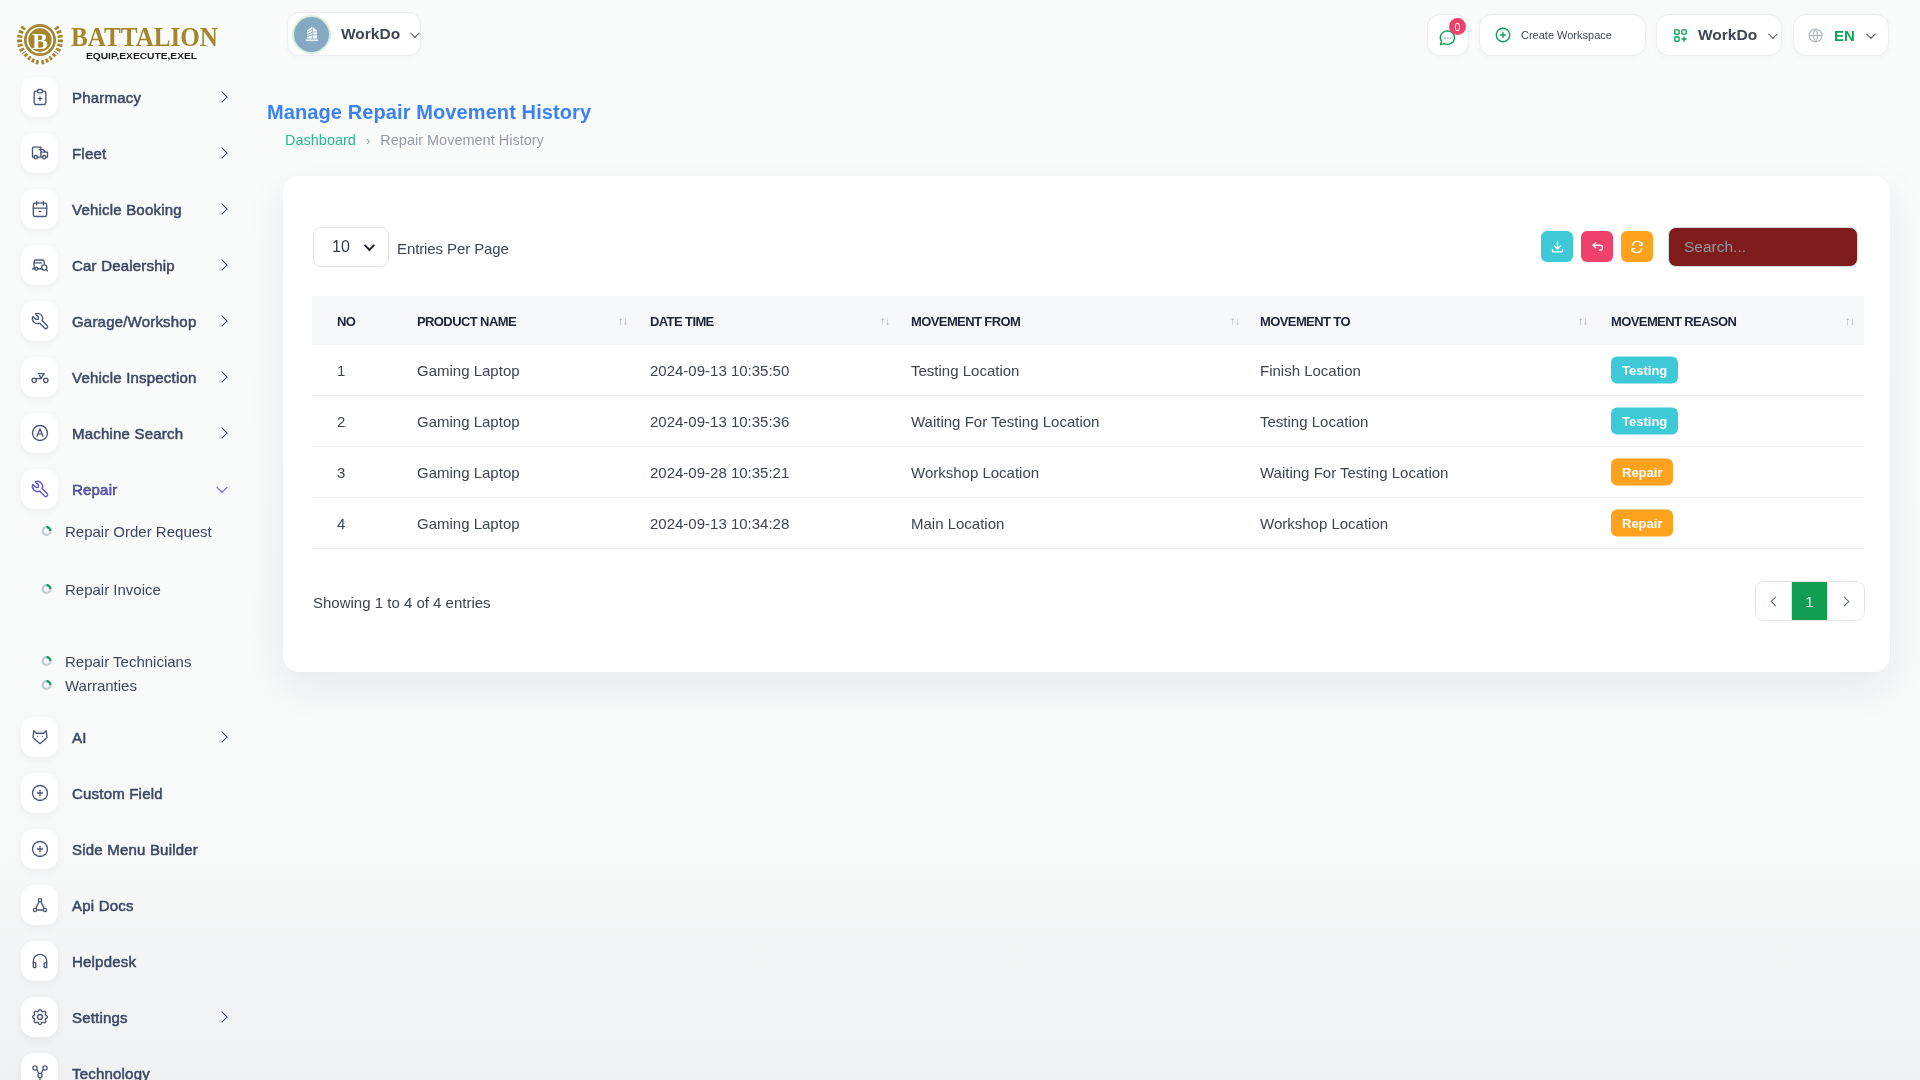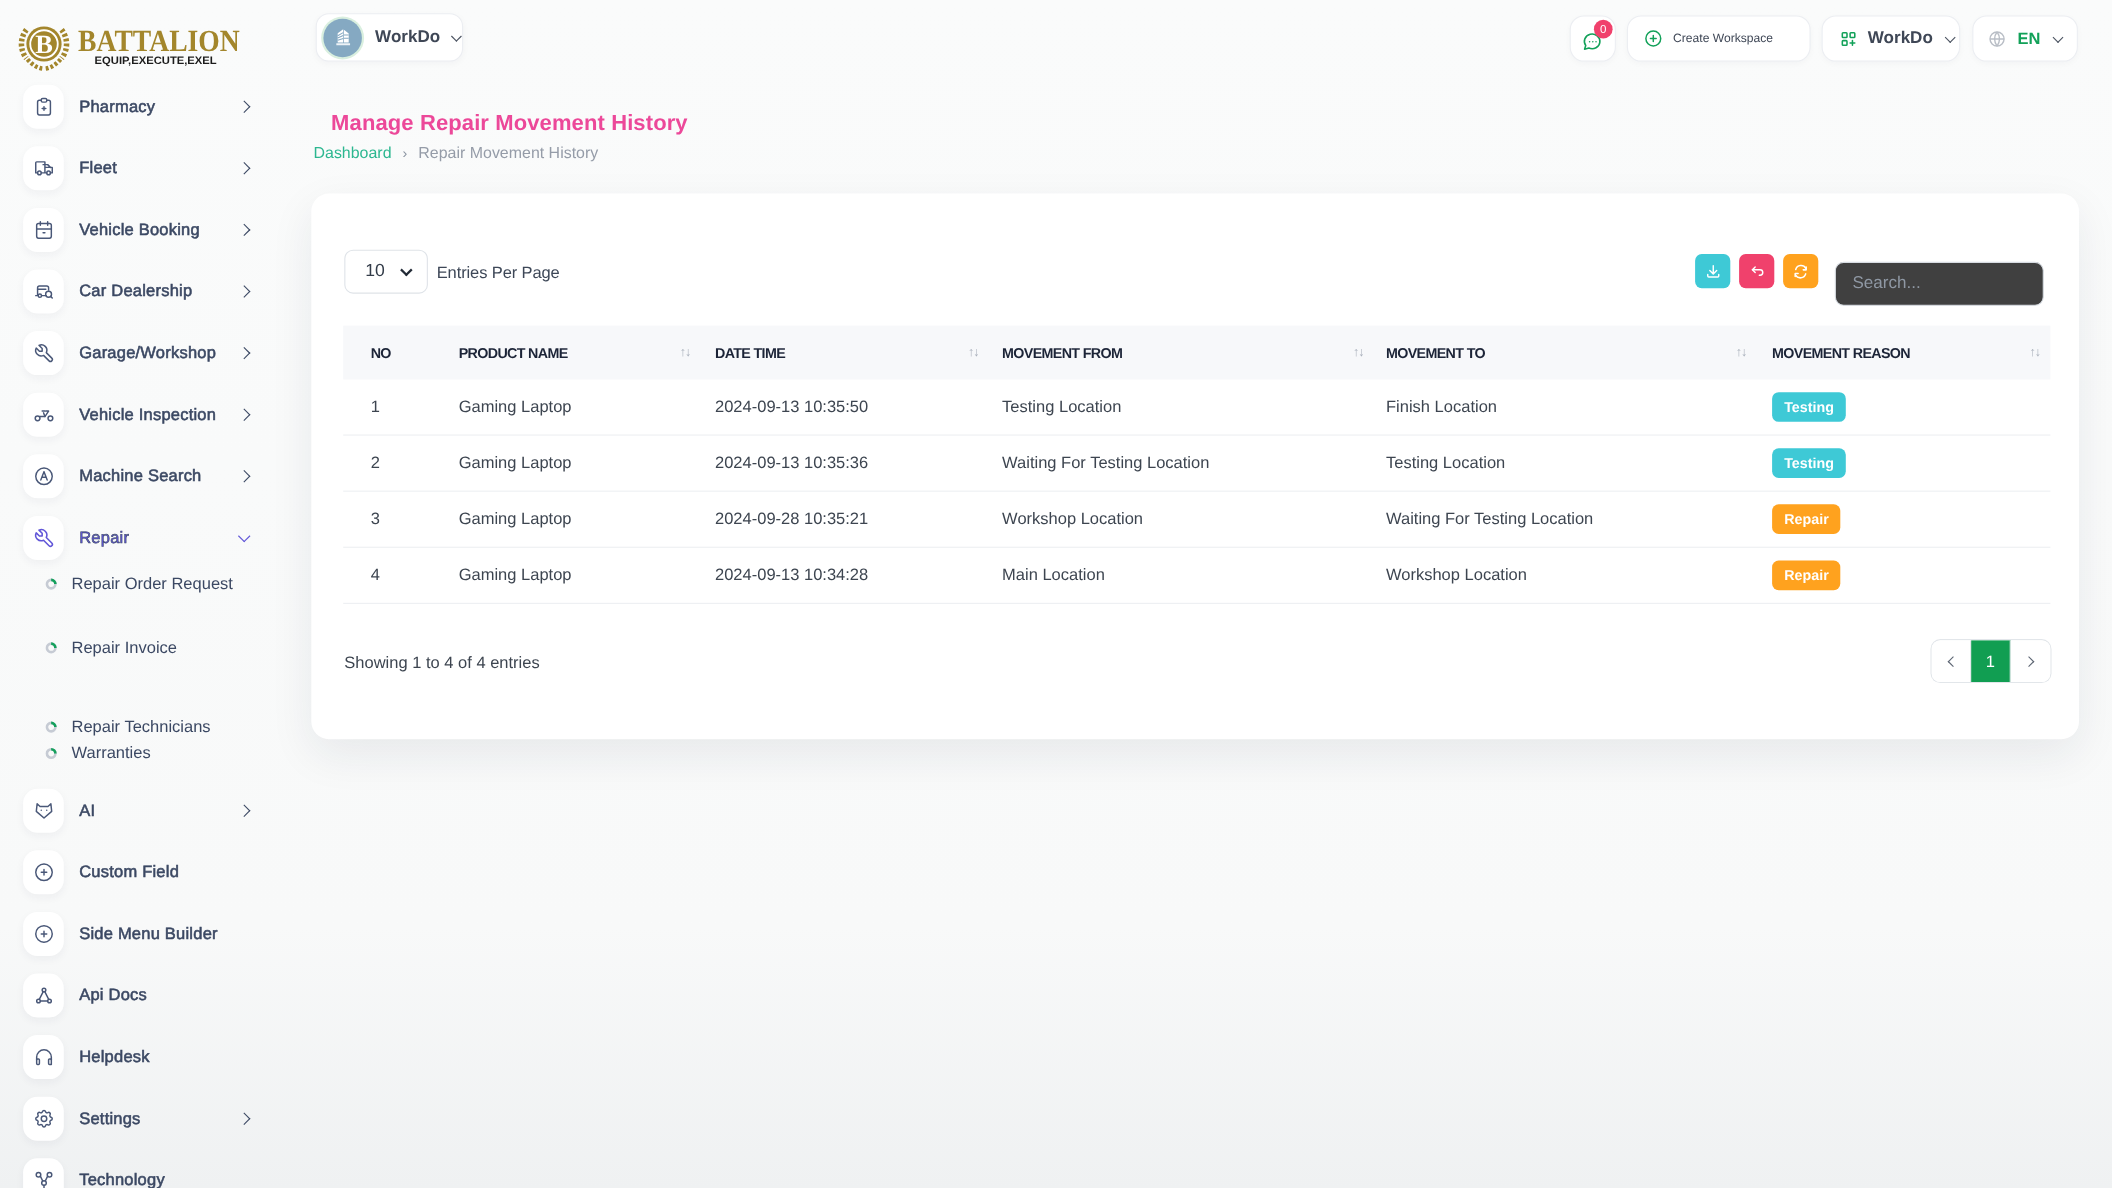--- a/index.html
+++ b/index.html
@@ -34,21 +34,21 @@
   .nav-item.active .nav-label { color:#6156d8; }
   .sub-item { position:absolute; left:0; width:262px; height:30px; }
   .sub-dot { position:absolute; left:41px; top:50%; transform:translateY(-50%); width:11px; height:11px; }
   .sub-label { position:absolute; left:65px; top:50%; transform:translateY(-50%); font-size:15px; color:#3b4863; }
   
   .pill {
     position:absolute; background:#fff; border:1px solid #eceef2; border-radius:12px;
     display:flex; align-items:center; box-shadow:0 2px 6px rgba(30,40,70,.03);
   }
   
-  .page-title { position:absolute; left:301px; top:101px; font-size:20px; font-weight:700; color:#ec4899; letter-spacing:0.1px; }
+  .page-title { position:absolute; left:267px; top:101px; font-size:20px; font-weight:700; color:#3b82f6; letter-spacing:0.1px; }
   .crumbs { position:absolute; left:285px; top:132px; font-size:14.5px; }
   .crumbs .link { color:#2cb790; }
   .crumbs .sep { color:#8d96a3; padding:0 10px; font-size:13px; }
   .crumbs .cur { color:#959ca8; }
   
   .card {
     position:absolute; left:283px; top:176px; width:1607px; height:496px;
     background:#fff; border-radius:16px;
     box-shadow:0 14px 40px rgba(30,42,60,.08);
   }
@@ -61,22 +61,22 @@
   .select-box .chev { margin-left:14px; width:8px; height:8px; border-right:2px solid #222a36; border-bottom:2px solid #222a36; transform:rotate(45deg) translateY(-2px); }
   .epp { position:absolute; left:114px; top:64px; font-size:15px; color:#3d4757; letter-spacing:-0.1px; }
   .tool-btn {
     position:absolute; top:55px; width:32px; height:31px; border-radius:6px;
     display:flex; align-items:center; justify-content:center;
   }
   .tb-teal { left:1258px; background:#3ec9d6; }
   .tb-pink { left:1298px; background:#f0416c; }
   .tb-orange { left:1338px; background:#ffa21e; }
   .search {
-    position:absolute; left:1385px; top:62px; width:190px; height:40px;
-    border:1px solid #d7dce2; border-radius:8px; background:#404040;
+    position:absolute; left:1385px; top:51px; width:190px; height:40px;
+    border:1px solid #d7dce2; border-radius:8px; background:#7f1d1d;
   }
   .search span { position:absolute; left:15px; top:10px; font-size:15.5px; color:#8f98a4; }
   
   .thead {
     position:absolute; left:29px; top:120px; width:1552px; height:49px;
     background:#f7f8fa; display:block;
   }
   .th { position:absolute; top:50%; transform:translateY(-50%); font-size:13px; font-weight:700; color:#1c2437; letter-spacing:-0.6px; }
   .sort { position:absolute; top:50%; transform:translateY(-50%); font-size:11.5px; color:#a9b0bb; letter-spacing:-1px; }
   .trow { position:absolute; left:29px; width:1552px; height:51px; border-bottom:1px solid #edeff2; }

